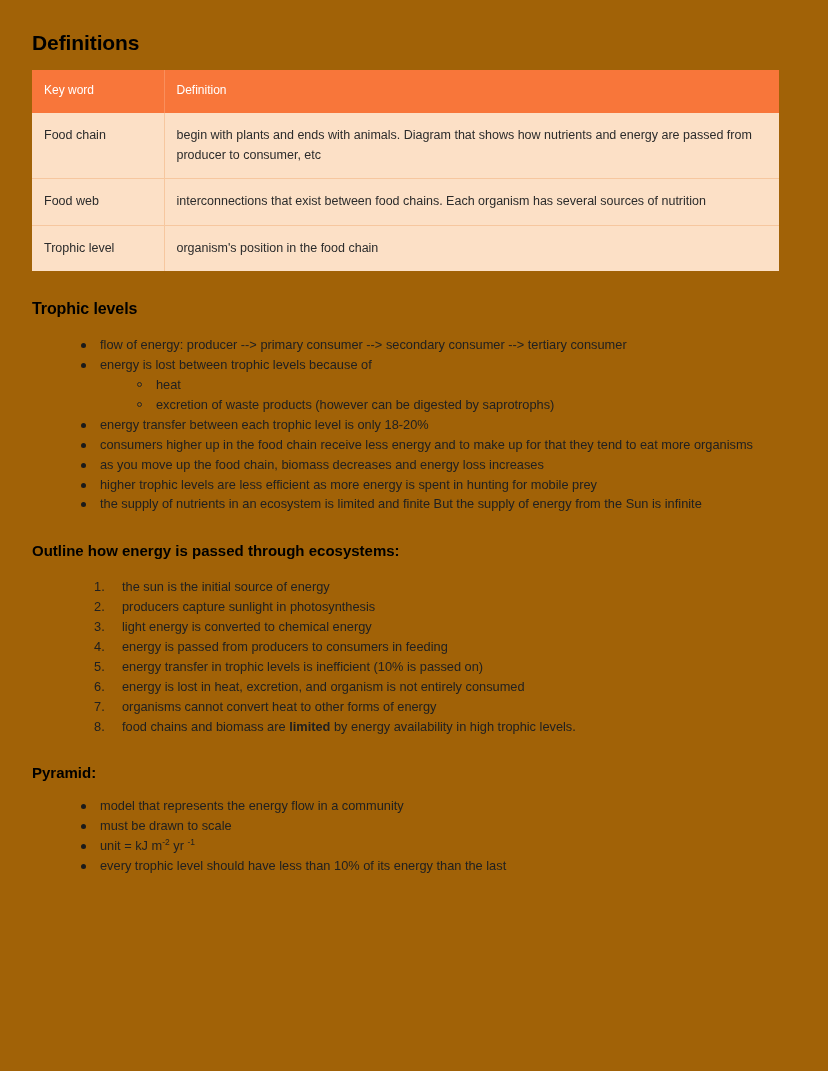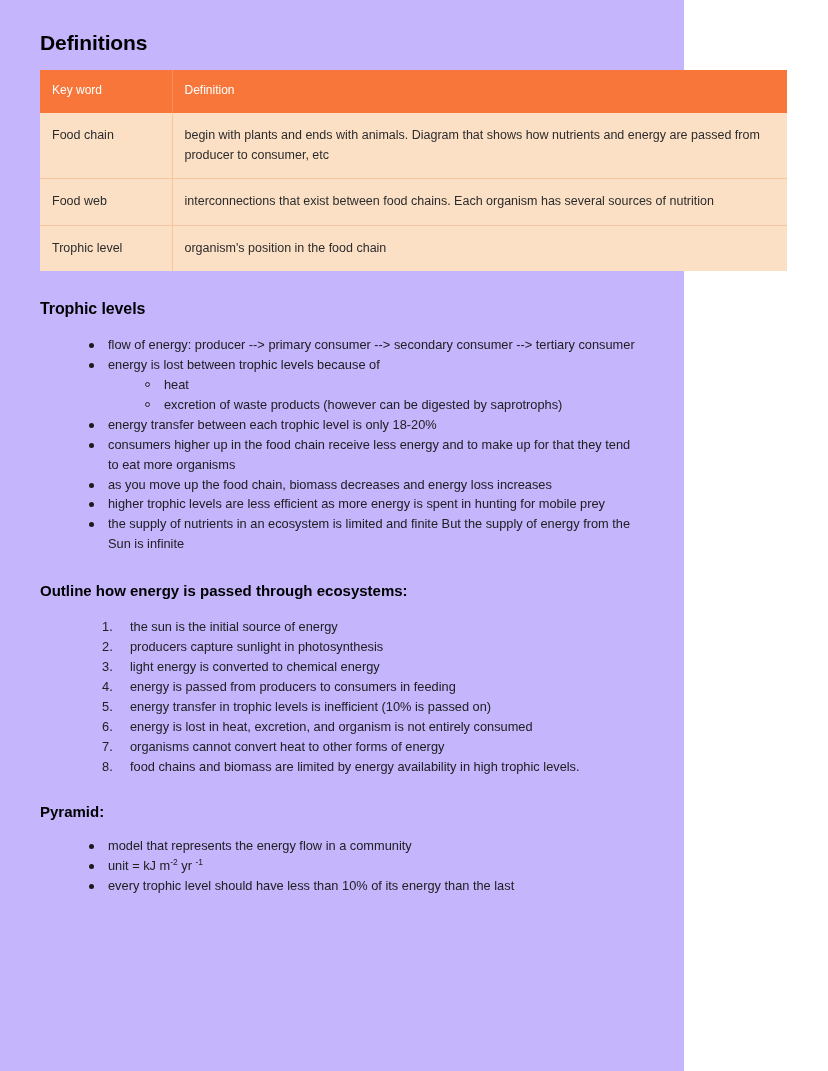--- a/index.html
+++ b/index.html
@@ -10,25 +10,25 @@
   body {
     width: 828px;
     height: 1071px;
     overflow: hidden;
     font-family: "Liberation Sans", sans-serif;
     color: #000000;
     -webkit-font-smoothing: antialiased;
   }
   .page {
     position: relative;
-    width: 684px;
+    width: 828px;
     height: 1071px;
     box-sizing: border-box;
-    padding: 0 40px;
-    background: #c4b5fd;
+    padding: 0 32px;
+    background: #a16207;
   }
 
   
   h1.doc-h1 {
     font-size: 21px;
     font-weight: bold;
     line-height: 1.25;
     margin: 0;
     padding: 0;
     letter-spacing: -0.1px;
@@ -154,21 +154,21 @@
     content: counter(ol-c) ".";
     position: absolute;
     left: 0;
     top: 0;
     font-size: 12.8px;
     color: #202020;
   }
   #outline-list { padding-top: 16px; }
 
   sup { font-size: 0.66em; vertical-align: super; line-height: 0; }
-  b, strong { font-weight: normal; }
+  b, strong { font-weight: bold; }
 </style>
 </head>
 <body>
 
 <div class="page">
 
   <h1 class="doc-h1" id="definitions-heading">Definitions</h1>
 
   <table class="def-table">
     <colgroup>
@@ -231,17 +231,18 @@
     <li>energy transfer in trophic levels is inefficient (10% is passed on)</li>
     <li>energy is lost in heat, excretion, and organism is not entirely consumed</li>
     <li>organisms cannot convert heat to other forms of energy</li>
     <li><span>food chains and biomass are </span><b>limited</b><span> by energy availability in high trophic levels.</span></li>
   </ol>
 
   <h2 class="doc-h2" id="pyramid-heading">Pyramid:</h2>
 
   <ul class="lv1" id="pyramid-list">
     <li>model that represents the energy flow in a community</li>
+    <li>must be drawn to scale</li>
     <li><span>unit = kJ m</span><sup>-2</sup><span> yr </span><sup>-1</sup></li>
     <li>every trophic level should have less than 10% of its energy than the last</li>
   </ul>
 
 </div>
 
 </body></html>

